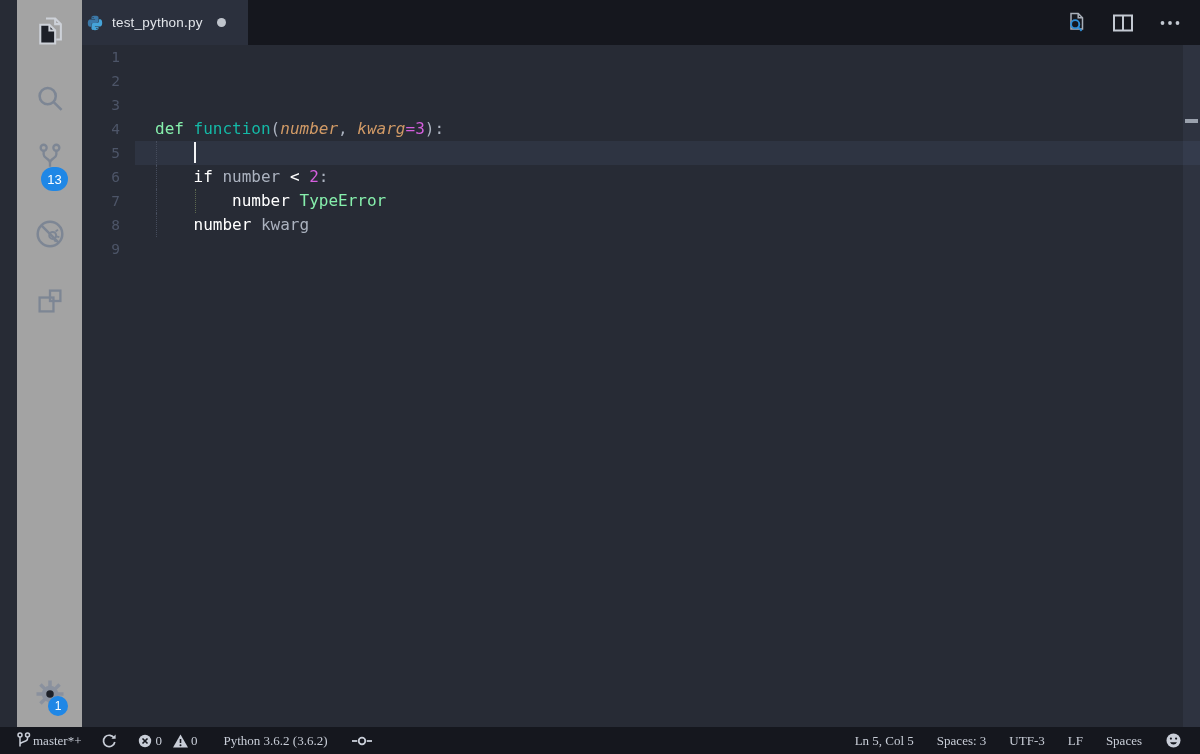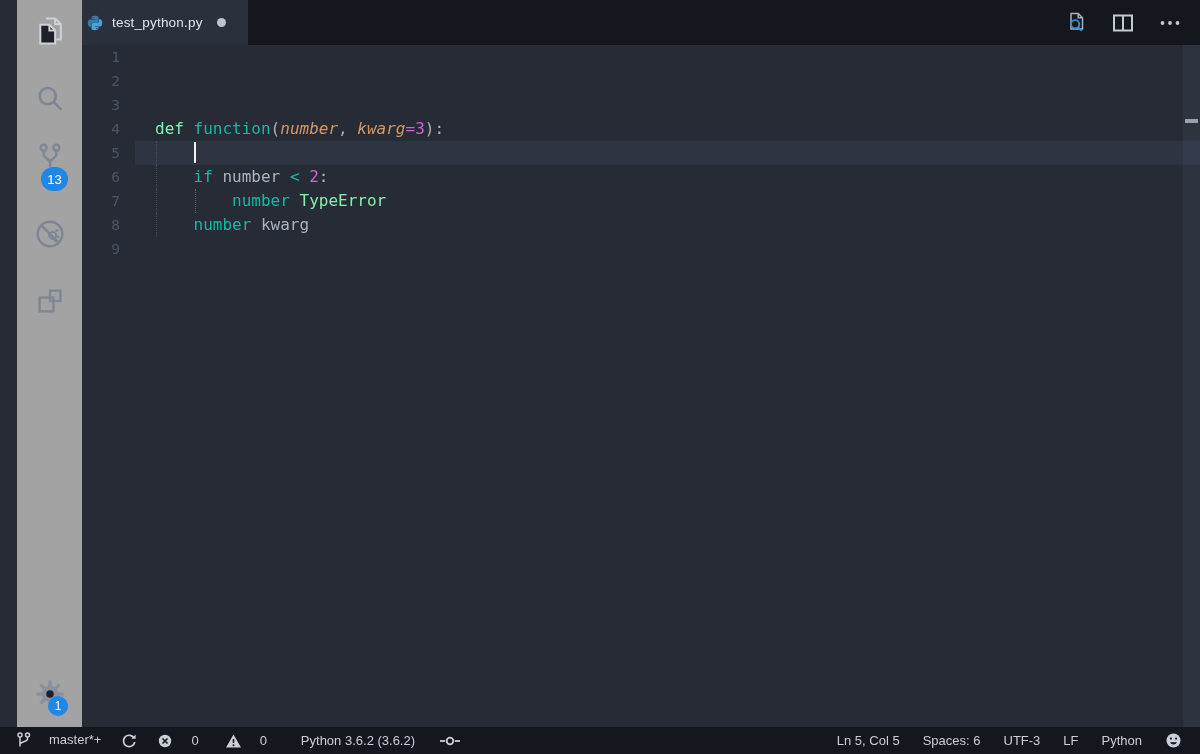--- a/index.html
+++ b/index.html
@@ -37,38 +37,38 @@
   .gutter { flex:none; width:70px; padding-right:15px; text-align:right;
             color:#4d5568; font-size:14.5px; }
   .content { position:relative; flex:1; padding-left:var(--pad);
              white-space:pre; color:#abb2bf; }
   .line.current .content { background:#2e3442; }
   .guide { position:absolute; top:0; bottom:0; width:0;
            border-left:1px dotted #454c5c; margin-left:1px; }
   .guide.active { border-left-color:#5c684f; }
   .cursor { position:absolute; top:1px; width:2px; height:21px; background:#f2f3f5; }
   .tk-plain   { color:#abb2bf; }
-  .tk-kw-red  { color:#14b8a6;margin-top:34px; }
+  .tk-kw-red  { color:#ffffff;margin-top:34px; }
   .tk-kw-cyan { color:#86efac; }
   .tk-fn      { color:#14b8a6; }
   .tk-param   { color:#d19a66; font-style:italic; }
   .tk-magenta { color:#d55fde; }
   .overview-ruler { position:absolute; top:0; bottom:0; right:0; width:17px;
                     background:rgba(125,138,175,0.09); }
   .ruler-marker { position:absolute; top:74px; right:2px; width:13px; height:4px;
                   background:#9aa1ad; }
 
   
   .status-bar { position:absolute; left:0; right:0; bottom:0; height:27px;
                 background:#15171e; color:#c9ced8; font-size:13px; z-index:4;
                 display:flex; align-items:center; justify-content:space-between;
                 padding:0 18px 0 16px; }
   .sb-group { display:flex; align-items:center; gap:20px; }
   .sb-group.right { gap:23px;margin-left:44px; }
-  .sb-item { display:flex; gap:18px; cursor:pointer; white-space:nowrap; }
+  .sb-item { display:flex; align-items:center; gap:2px; cursor:pointer; white-space:nowrap;font-family:Liberation Serif, serif; }
   .sb-item svg { display:block; }
 </style>
 </head>
 <body>
 
 <div class="app">
 
   <div class="tab-bar">
     <div class="tab">
       <svg width="16" height="16" viewBox="0 0 110 110">
@@ -228,46 +228,46 @@
           <line x1="10.5" y1="5.5" x2="5.5" y2="10.5" stroke="#15171e" stroke-width="1.6"></line>
         </svg>
         <span>0</span>
         <svg width="17" height="16" viewBox="0 0 17 16" style="margin-left:8px">
           <path d="M8.5 1.4 16 14.6H1z" fill="#c9ced8"></path>
           <line x1="8.5" y1="6" x2="8.5" y2="10" stroke="#15171e" stroke-width="1.6"></line>
           <circle cx="8.5" cy="12.3" r="1" fill="#15171e"></circle>
         </svg>
         <span>0</span>
       </div>
-      <div class="sb-item" style="margin-left:14px">
+      <div class="sb-item" style="margin-left:6px">
         <span>Python 3.6.2 (3.6.2)</span>
       </div>
       <div class="sb-item" style="margin-left:4px">
         <svg width="22" height="16" viewBox="0 0 22 16">
           <line x1="1" y1="8" x2="6.2" y2="8" stroke="#c9ced8" stroke-width="1.8"></line>
           <circle cx="11" cy="8" r="3.3" fill="none" stroke="#c9ced8" stroke-width="1.8"></circle>
           <line x1="15.8" y1="8" x2="21" y2="8" stroke="#c9ced8" stroke-width="1.8"></line>
         </svg>
       </div>
     </div>
     <div class="sb-group right">
       <div class="sb-item">
         <span>Ln 5, Col 5</span>
       </div>
       <div class="sb-item">
-        <span>Spaces: 6</span>
+        <span>Spaces: 3</span>
       </div>
       <div class="sb-item">
         <span>UTF-3</span>
       </div>
       <div class="sb-item">
         <span>LF</span>
       </div>
       <div class="sb-item">
-        <span>Python</span>
+        <span>Spaces</span>
       </div>
       <div class="sb-item">
         <svg width="17" height="17" viewBox="0 0 17 17">
           <circle cx="8.5" cy="8.5" r="7" fill="#c9ced8"></circle>
           <circle cx="5.9" cy="6.6" r="1.1" fill="#15171e"></circle>
           <circle cx="11.1" cy="6.6" r="1.1" fill="#15171e"></circle>
           <path d="M5 10.2a3.9 3.9 0 0 0 7 0z" fill="#15171e"></path>
         </svg>
       </div>
     </div>

